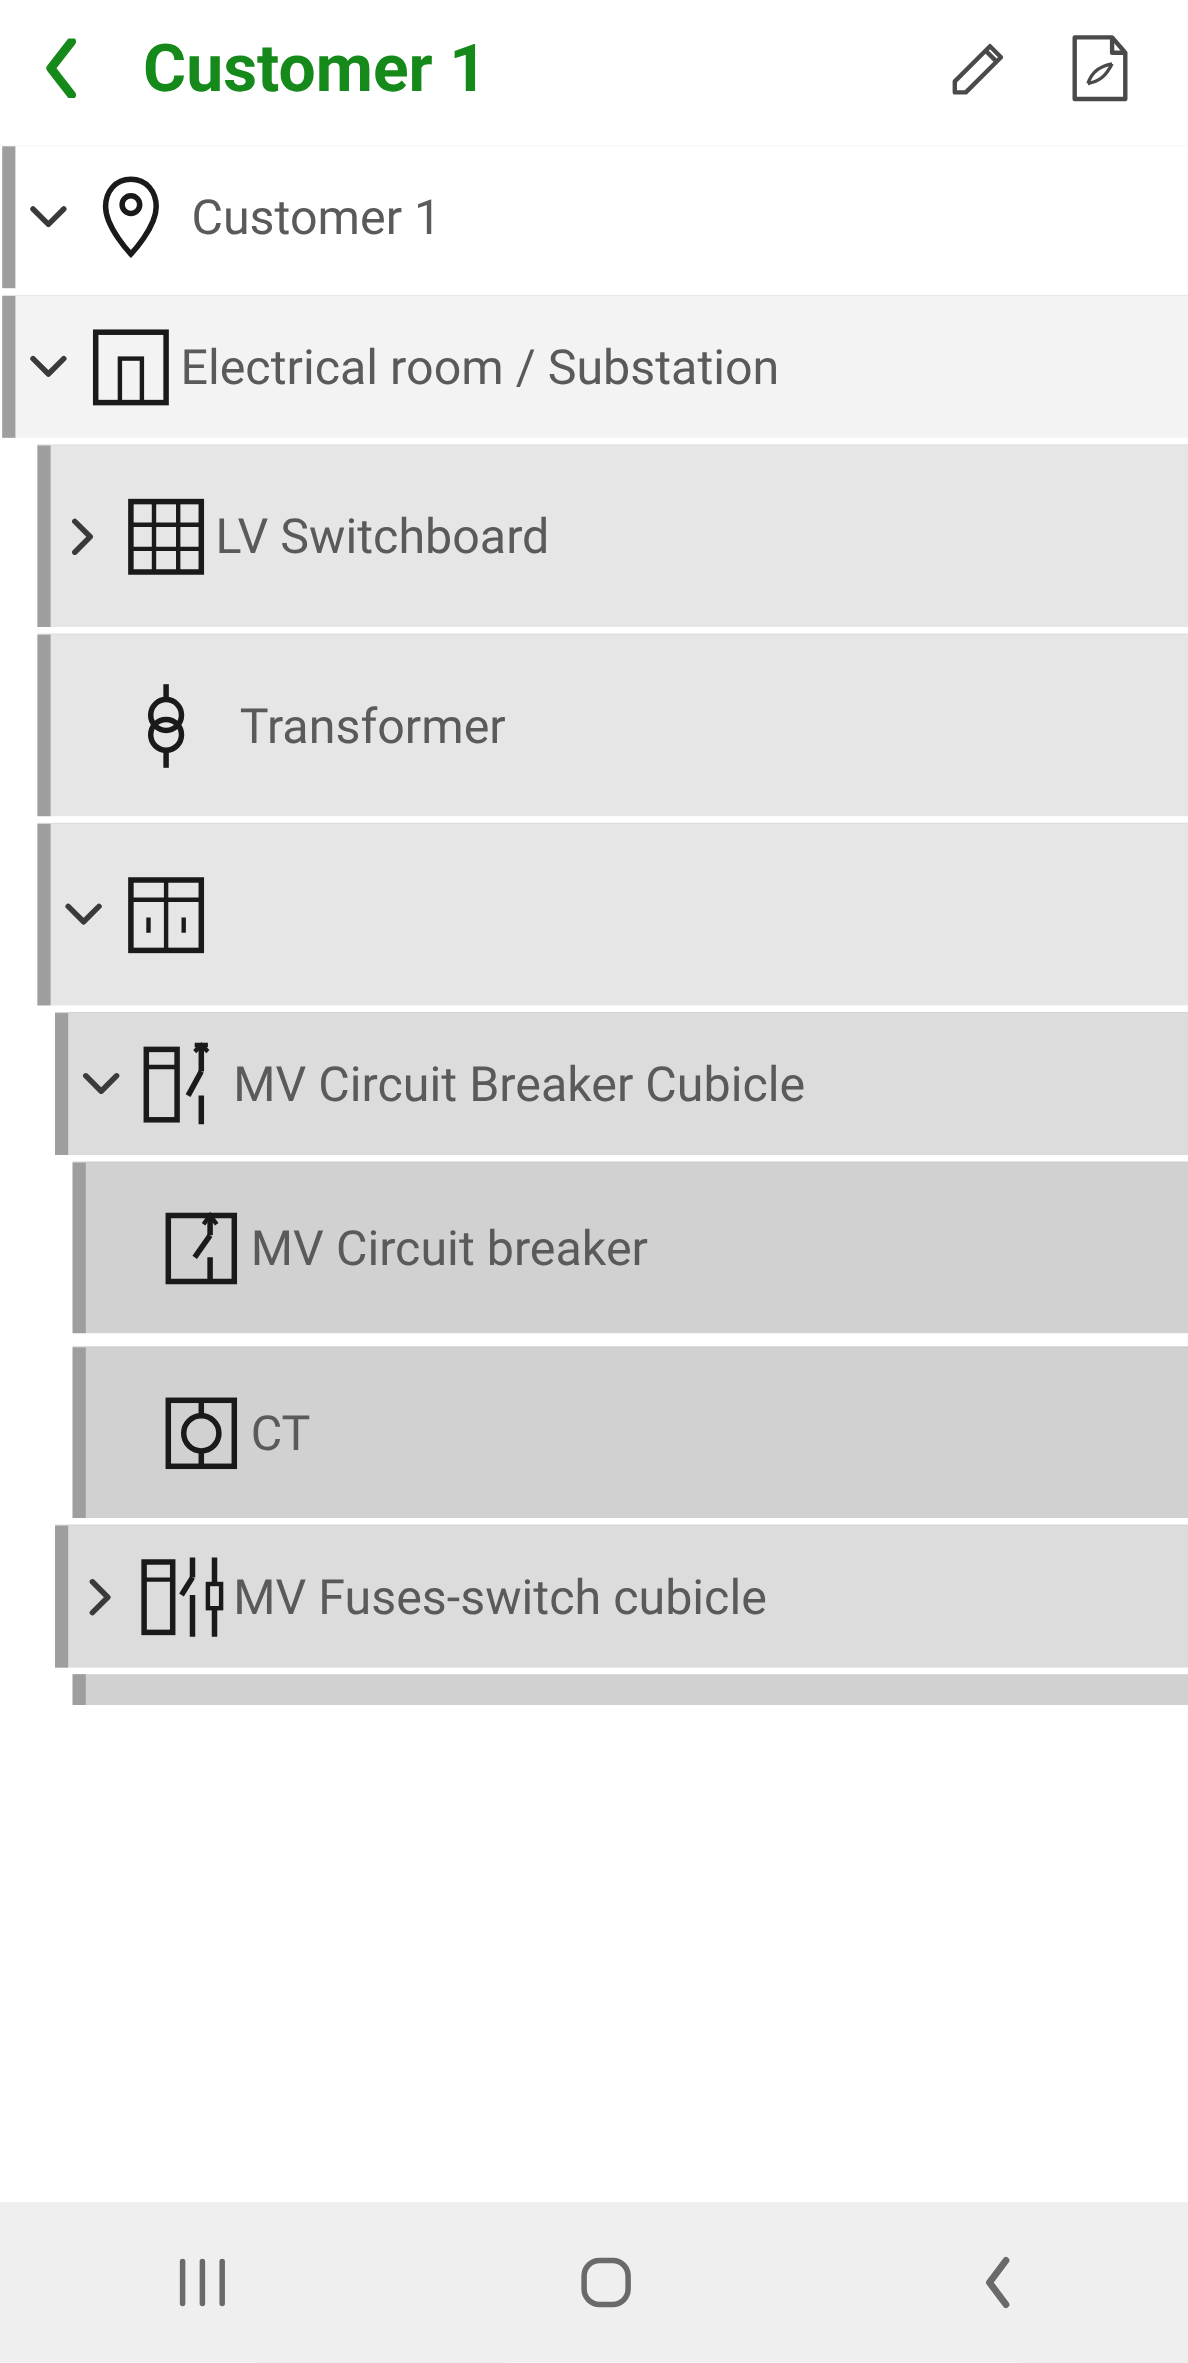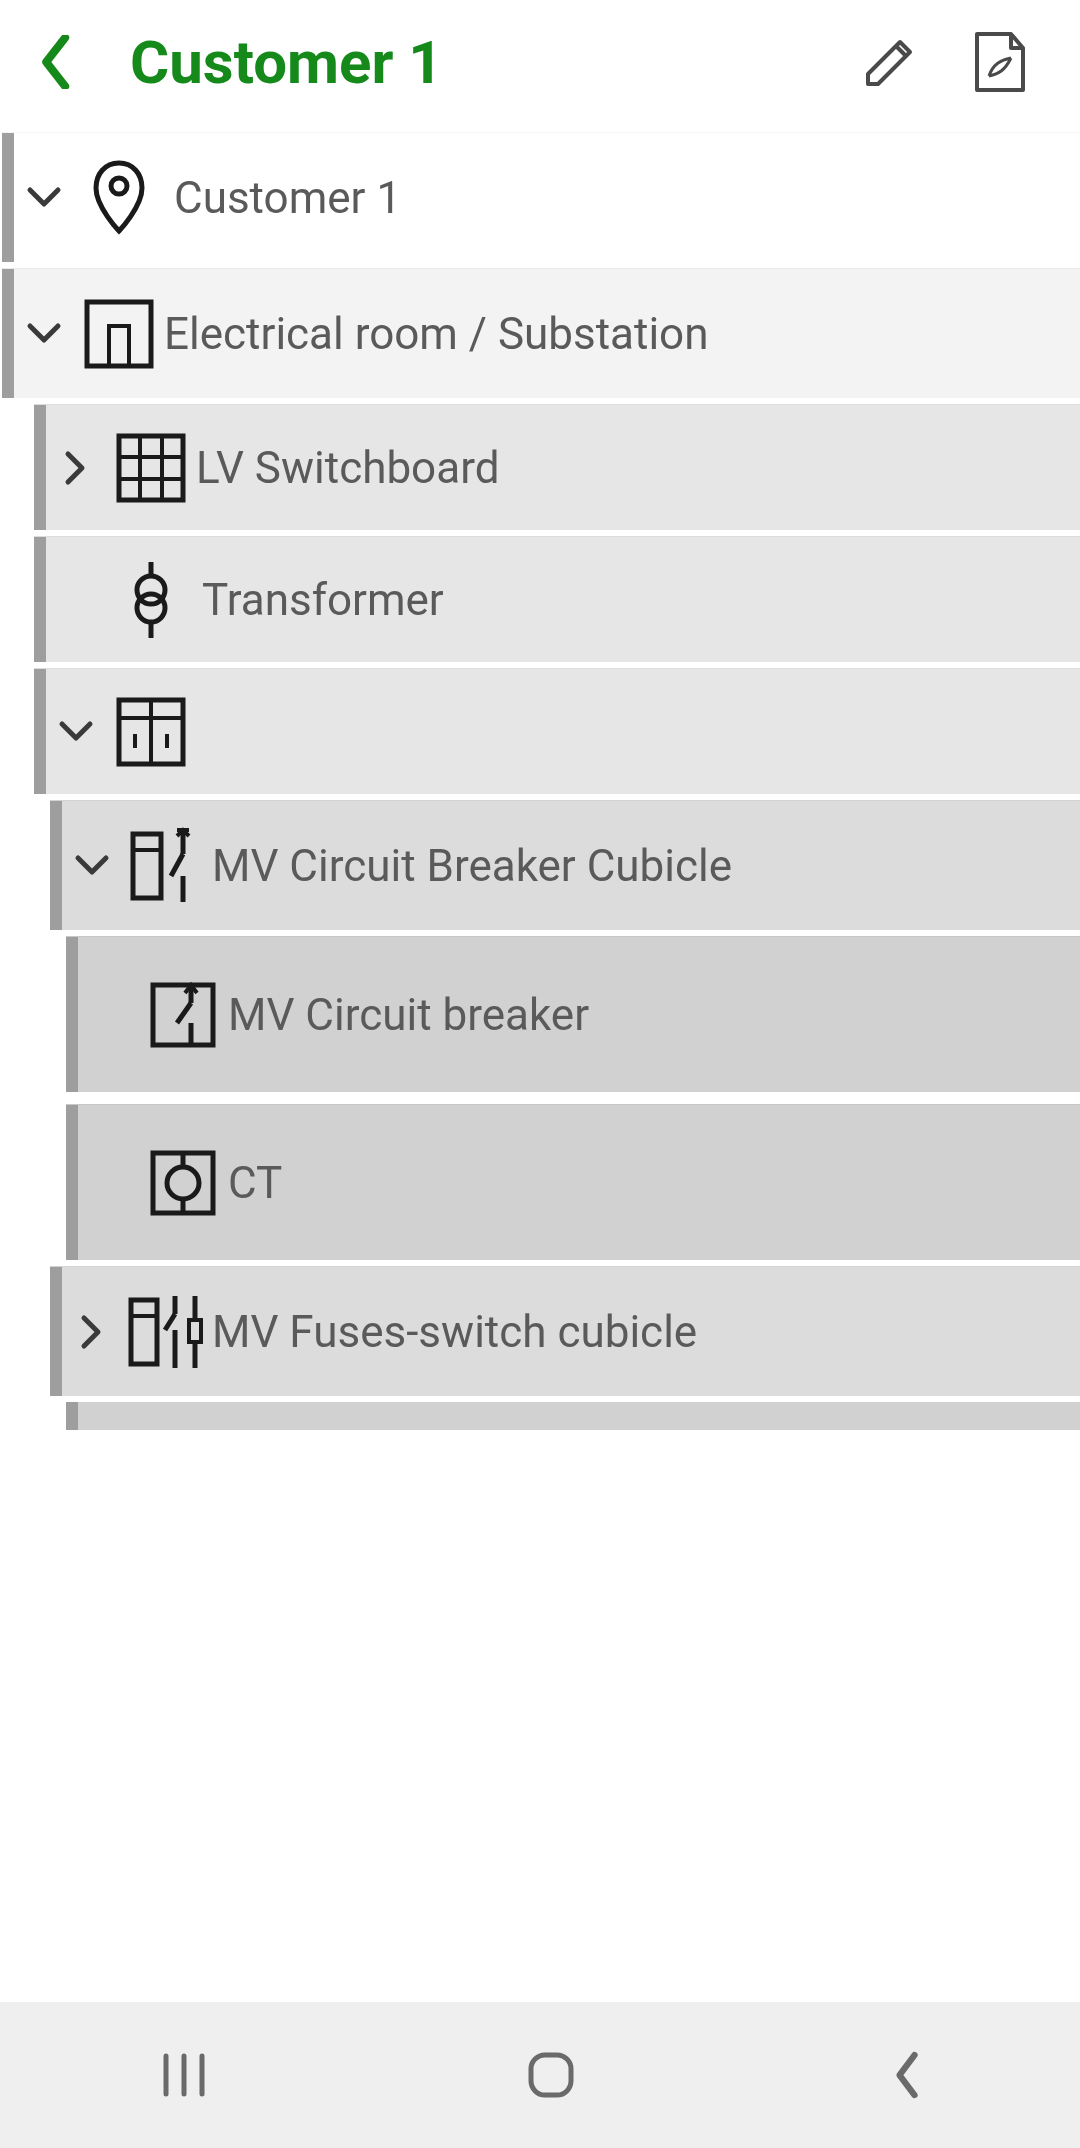--- a/index.html
+++ b/index.html
@@ -20,21 +20,21 @@
     display:flex;
     align-items:center;
     border-top: 1px solid rgba(0,0,0,0.04);
   }
   .row .lead { width: 12px; align-self:stretch; background:#9e9e9e; }
   .row .chev { width: 60px; display:flex; align-items:center; justify-content:center; }
   .row .ic   { width: 90px; display:flex; align-items:center; justify-content:center; }
   .row .lbl  { font-size: 44px; color:#5a5a5a; font-weight:400; }
   .l0 { background:#ffffff; height: 130px; margin-left: 2px;}
   .l1 { background:#f3f3f3; height: 130px; margin-left: 2px;}
-  .l2 { background:#e6e6e6; height: 126px; margin-left: 34px;}
+  .l2 { background:#e6e6e6; height: 166px; margin-left: 34px;}
   .l3 { background:#dcdcdc; height: 130px; margin-left: 50px; align-items: center;}
   .l4 { background:#d1d1d1; height: 156px; margin-left: 66px;}
   .gap { height:6px; }
   .peek { background:#d1d1d1; height: 28px; margin-left: 66px; display:flex;}
   .peek .lead{ width:12px; background:#9e9e9e;}
   .softbar {
     position:absolute; left:0; right:0; bottom:0;
     height: 146px; background:#efefef;
     display:flex; align-items:center; justify-content:space-around;
   }
@@ -132,21 +132,21 @@
     <div class="lead"></div>
     <div class="chev"></div>
     <div class="ic">
       <svg width="40" height="80" viewBox="0 0 40 80">
         <line x1="20" y1="2" x2="20" y2="18" stroke="#1a1a1a" stroke-width="5"></line>
         <circle cx="20" cy="30" r="14" fill="none" stroke="#1a1a1a" stroke-width="5"></circle>
         <circle cx="20" cy="48" r="14" fill="none" stroke="#1a1a1a" stroke-width="5"></circle>
         <line x1="20" y1="62" x2="20" y2="78" stroke="#1a1a1a" stroke-width="5"></line>
       </svg>
     </div>
-    <div class="lbl" style="margin-left:6px;">Transformer</div>
+    <div class="lbl" style="margin-left:22px;">Transformer</div>
   </div>
 
   <div class="gap"></div>
 
   <div class="row l2">
     <div class="lead"></div>
     <div class="chev">
       <svg width="36" height="24" viewBox="0 0 36 24">
         <polyline points="4,4 18,18 32,4" fill="none" stroke="#3a3a3a" stroke-width="5" stroke-linecap="round" stroke-linejoin="round"></polyline>
       </svg>

